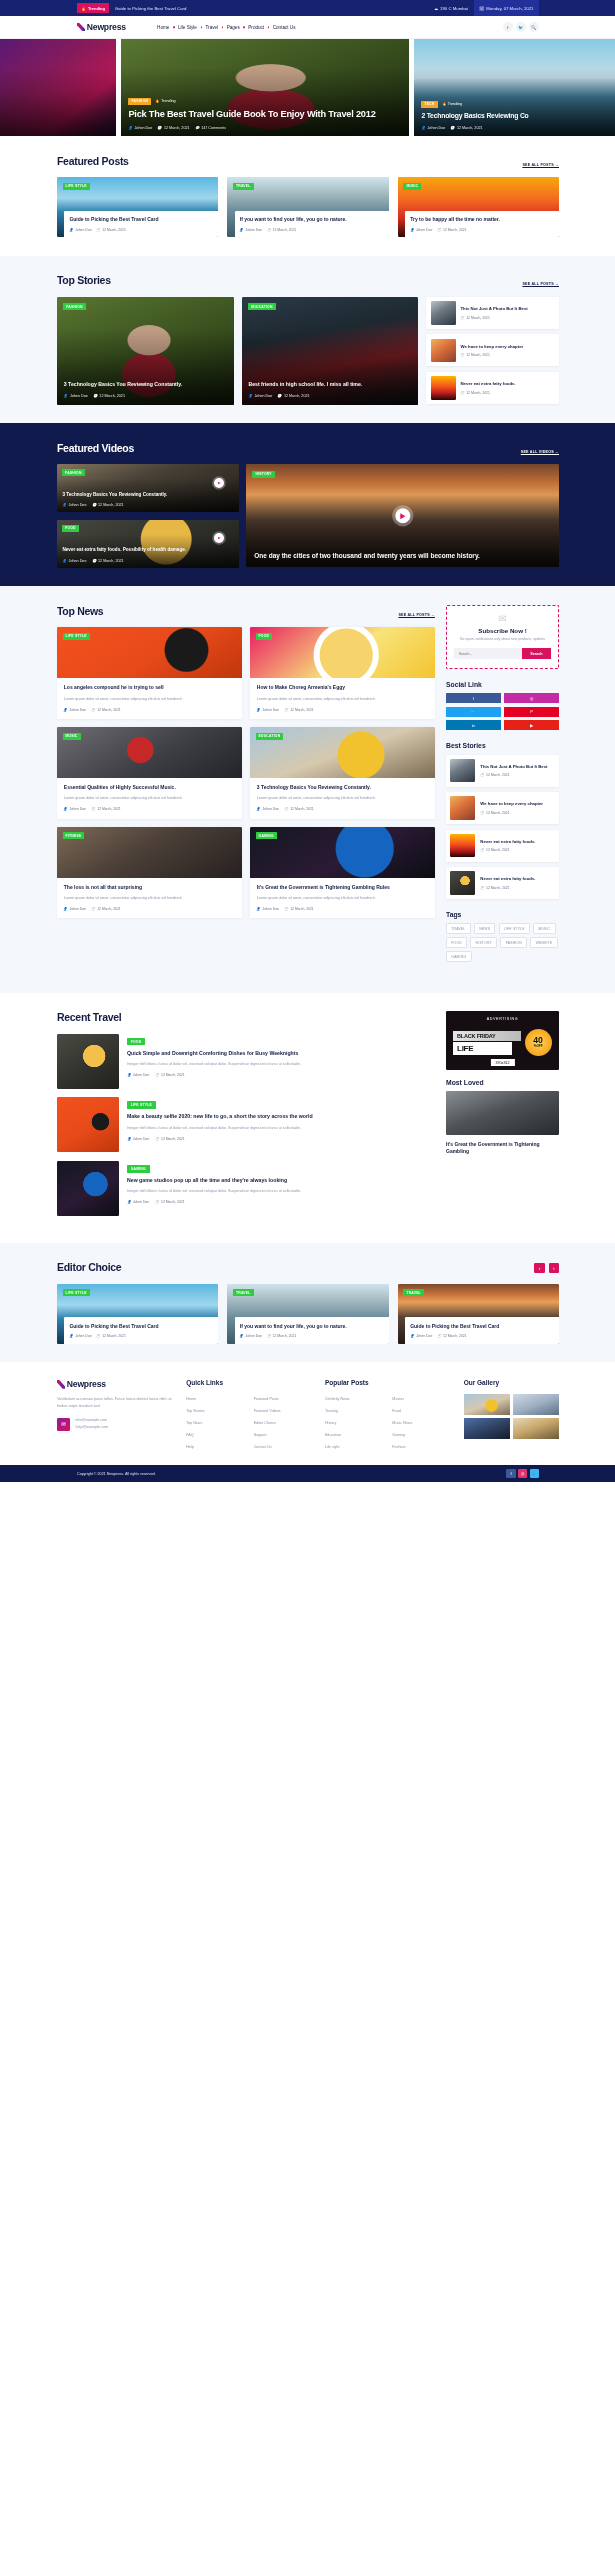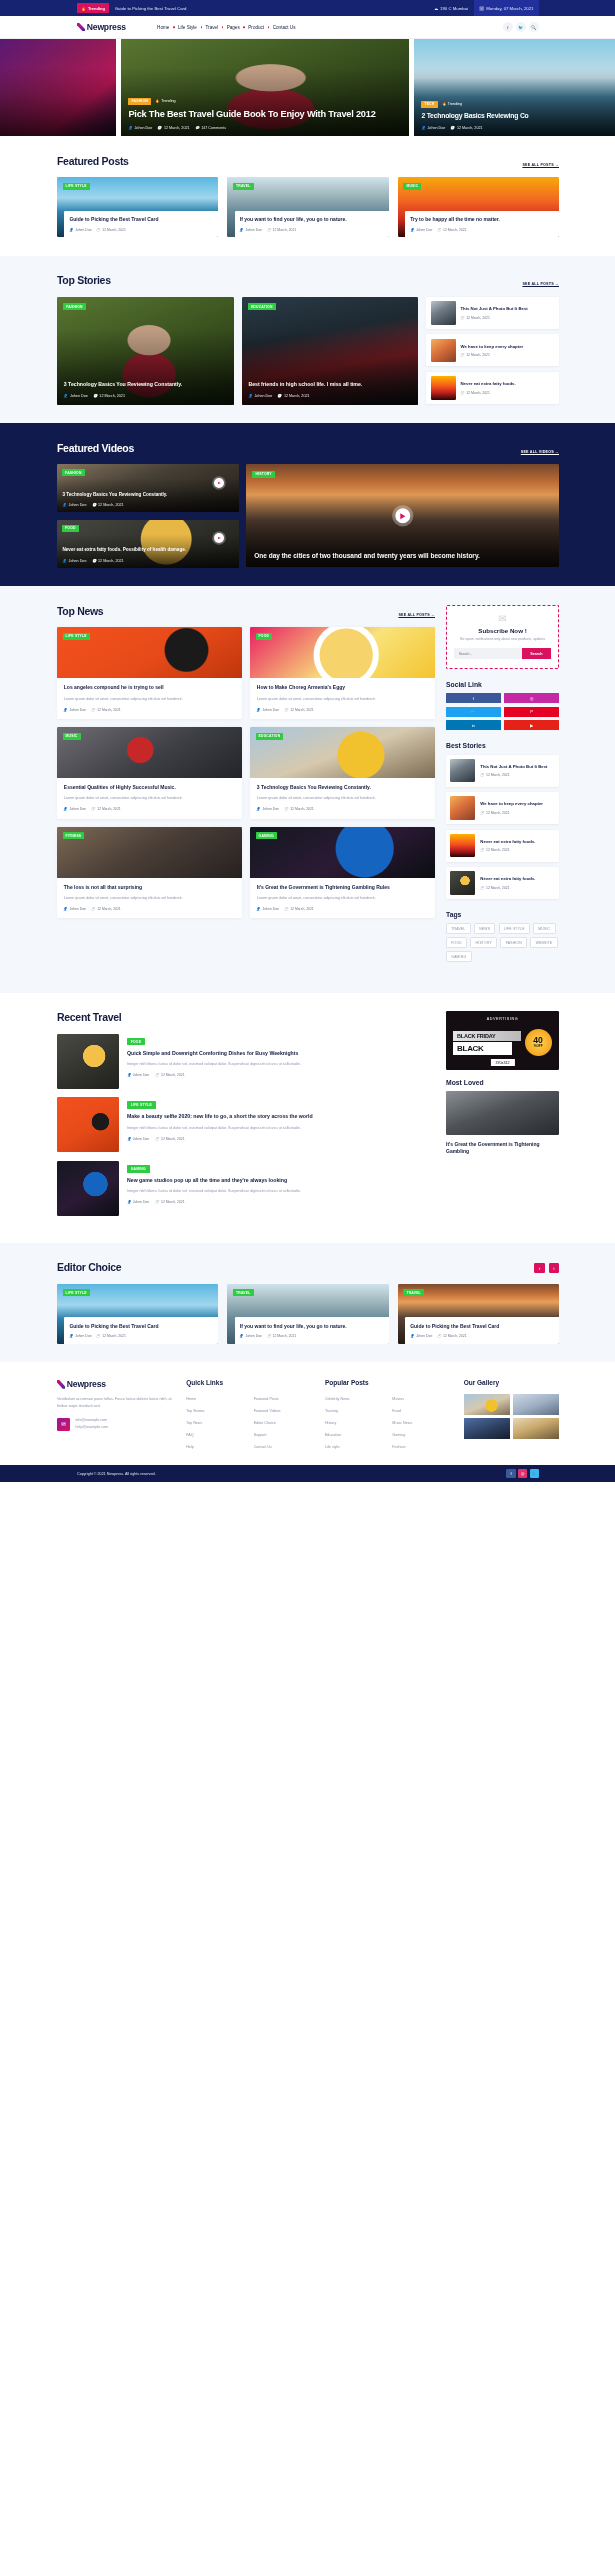--- a/index.html
+++ b/index.html
@@ -732,21 +732,21 @@
           </div>
       </div>
       <div>
         <div class="ad-box">
           <div class="ad-label">ADVERTISING</div>
           <div class="ad-art">
             <div class="bf-bar">
                 <span>BLACK FRIDAY</span>
               </div>
             <div class="bf-bar2">
-                <span>BLACK</span>
+                <span>LIFE</span>
               </div>
             <div class="bf-badge">
               <b>40</b>
               <i>%OFF</i>
             </div>
             <div class="bf-size">370x312</div>
           </div>
         </div>
         <div class="ml-card">
           <div class="side-title" style="margin-top:8.6px">Most Loved</div>

